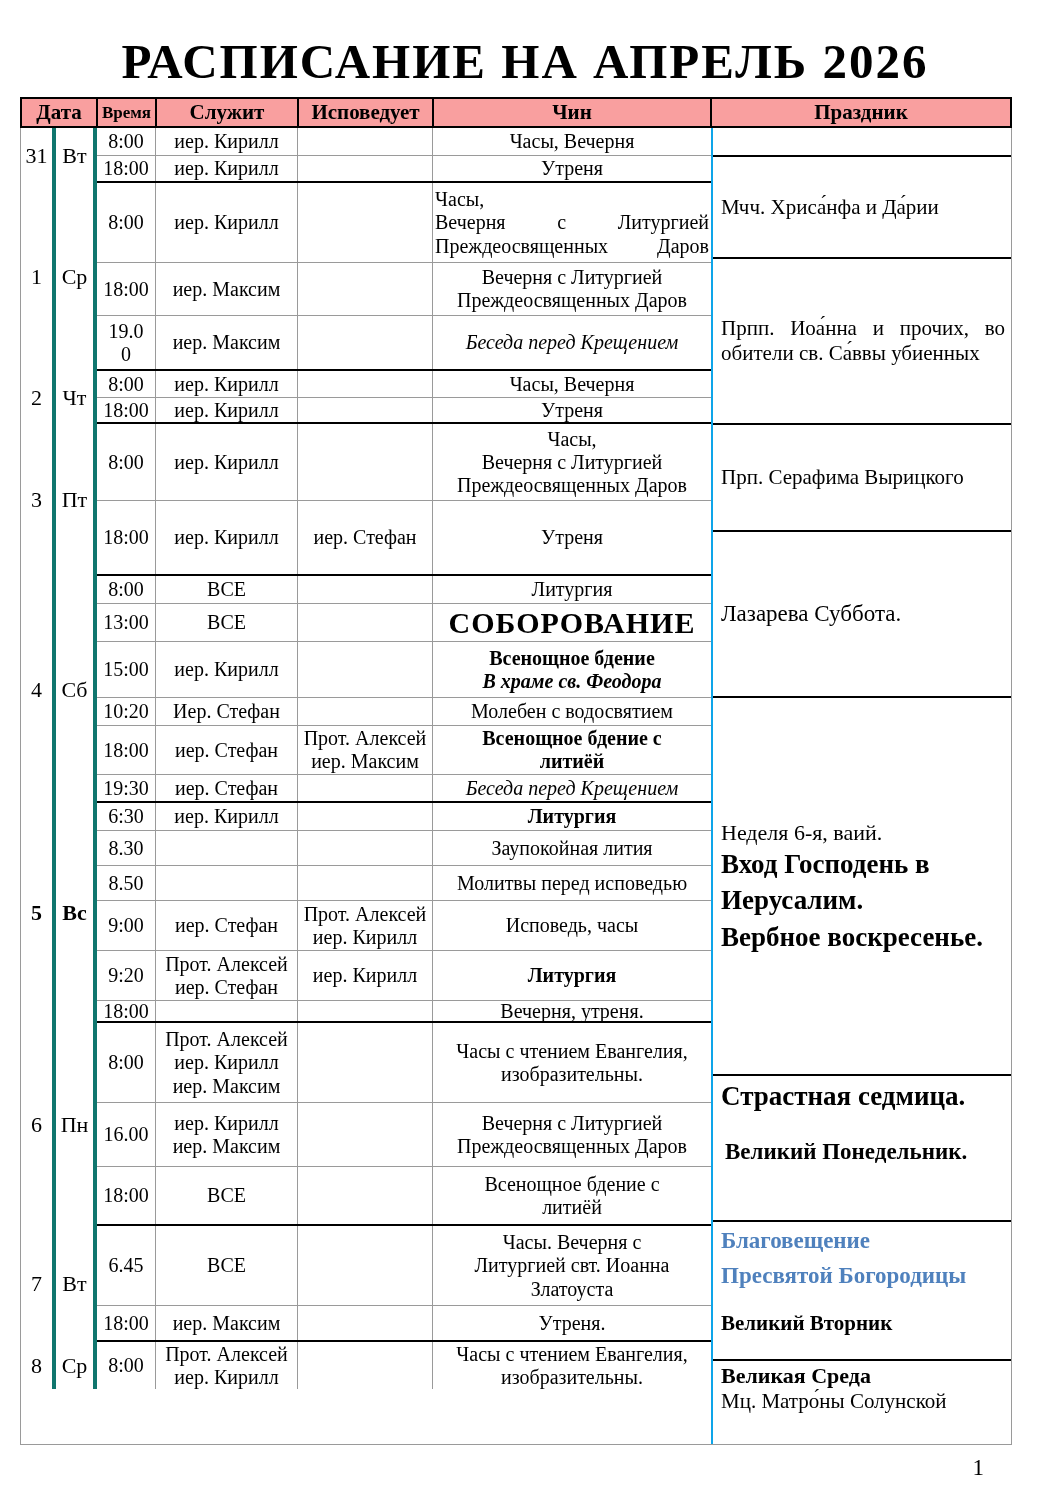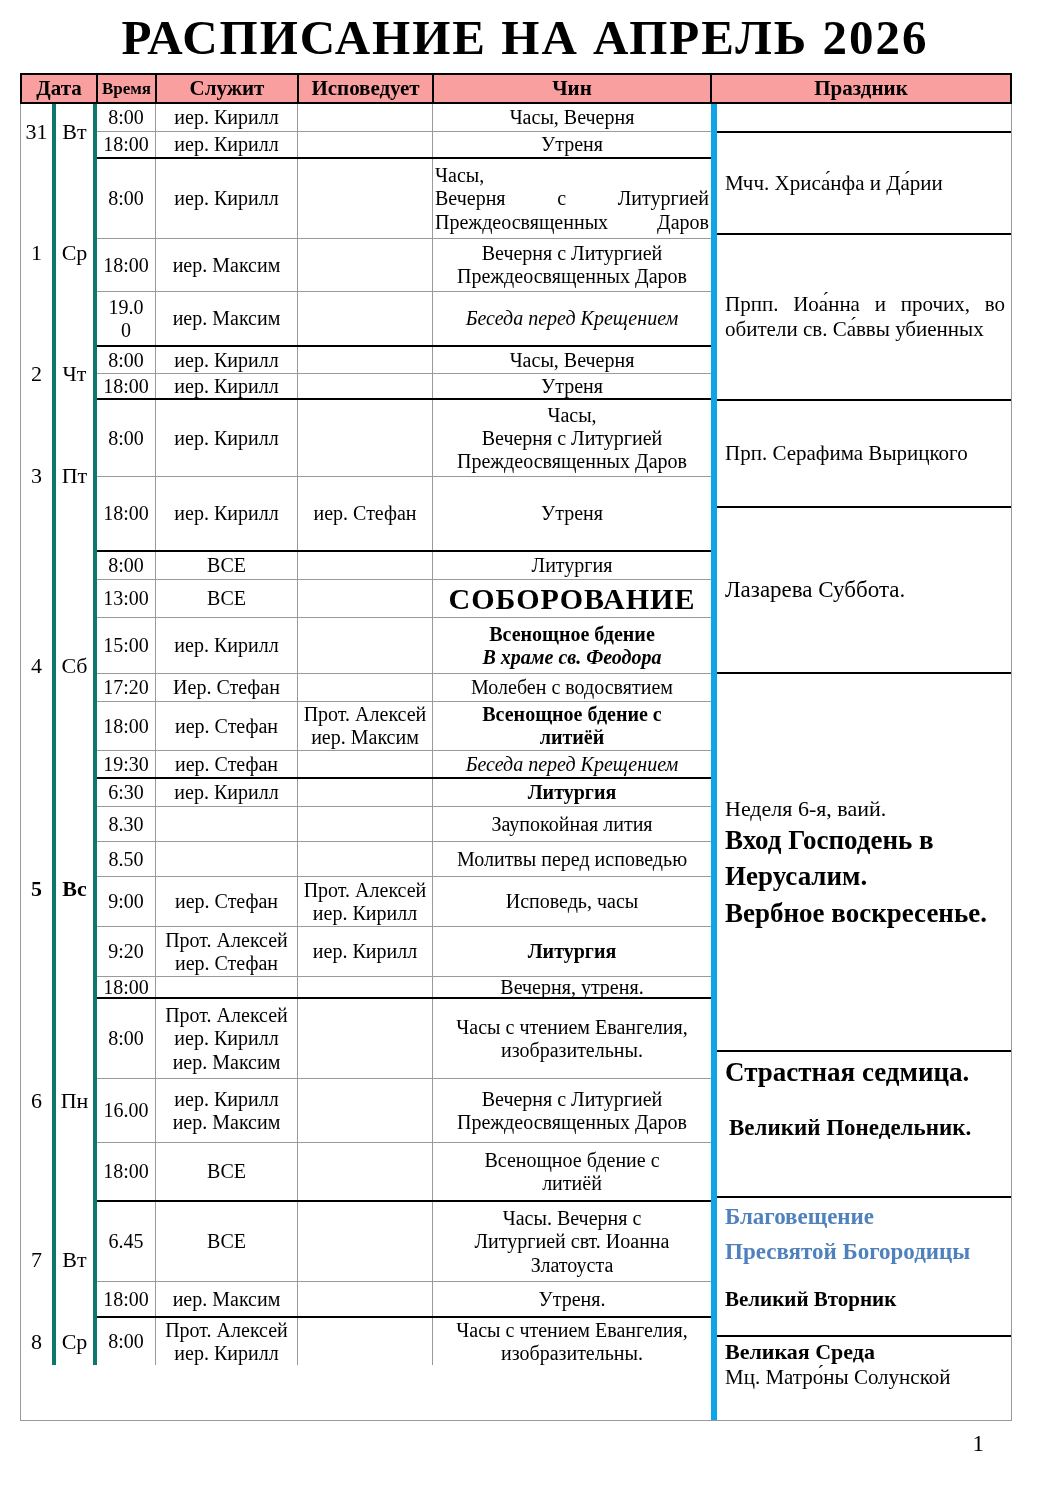--- a/index.html
+++ b/index.html
@@ -1,17 +1,17 @@
 <!DOCTYPE html>
 <html><head>
 <meta charset="utf-8">
 <style>
   html,body { margin:0; padding:0; background:#ffffff; color:#000; }
   body { width:1048px; height:1488px; font-family:"Liberation Serif", serif; overflow:hidden; }
-  .page { padding:12px 18px 0 20px; }
+  .page { padding:36px 18px 0 20px; }
   .title { text-align:center; font-size:49px; font-weight:bold; letter-spacing:2px;
            margin:0 0 10px 0; white-space:nowrap; line-height:1.05; }
   .table { width:992px; }
   
   .hrow { display:flex; height:31px; background:#f99f9f; border:2px solid #000; box-sizing:border-box; }
   .hcell { box-sizing:border-box; border-right:2px solid #000; display:flex; align-items:center;
            justify-content:center; font-weight:bold; font-size:21px; }
   .hw-data{width:76px} .hw-time{width:59px; font-size:17px} .hw-serves{width:142px}
   .hw-conf{width:135px} .hw-rite{width:278px} .hw-feast{flex:1; border-right:none}
   
@@ -30,21 +30,21 @@
           justify-content:center; align-items:center; text-align:center; font-size:20px;
           line-height:1.16; padding:1px 2px; overflow:hidden; }
   .time{width:59px} .serves{width:142px} .confess{width:135px} .rite{flex:1; border-right:none;}
   .ml { white-space:pre-line; }
   .b { font-weight:bold; } .i { font-style:italic; }
   .sobor { font-size:30px; font-weight:bold; letter-spacing:1px; }
   .just { align-items:stretch; text-align:justify; }
   .just .ml { width:100%; text-align:justify; text-align-last:justify; }
   .t-narrow { display:inline-block; max-width:44px; overflow-wrap:anywhere; }
   
-  .right { width:300px; border-left:6px solid #0ea5e9; box-sizing:border-box; }
+  .right { width:300px; border-left:2px solid #0ea5e9; box-sizing:border-box; }
   .fcell { box-sizing:border-box; border-bottom:2px solid #000; display:flex; flex-direction:column;
            justify-content:center; align-items:flex-start; padding:2px 6px 2px 8px; overflow:hidden; }
   .fcell:last-child { border-bottom:none; }
   .fcell.top { justify-content:flex-start; }
   .f21{font-size:21px} .f22{font-size:22px} .f23{font-size:23px}
   .fbig { font-size:27px; font-weight:bold; line-height:1.35; }
   .fjust { text-align:justify; }
   .fjust .ml { text-align:justify; }
   .blue { color:#4f81bd; line-height:1.5; }
   .gap24{ margin-top:24px; padding-left:4px; } .gap18{ margin-top:18px; } .gap2{ margin-top:2px; }
@@ -270,21 +270,21 @@
               <div class="cell confess">
                   <span class="ml"></span>
                 </div>
               <div class="cell rite">
                   <span class="ml b">Всенощное бдение</span>
                   <span class="ml b i">В храме св. Феодора</span>
                 </div>
             </div>
             <div class="row" style="height:28px">
               <div class="cell time">
-                  <span class="ml">17:20</span>
+                  <span class="ml">10:20</span>
                 </div>
               <div class="cell serves">
                   <span class="ml">Иер. Стефан</span>
                 </div>
               <div class="cell confess">
                   <span class="ml"></span>
                 </div>
               <div class="cell rite">
                   <span class="ml">Молебен с водосвятием</span>
                 </div>

